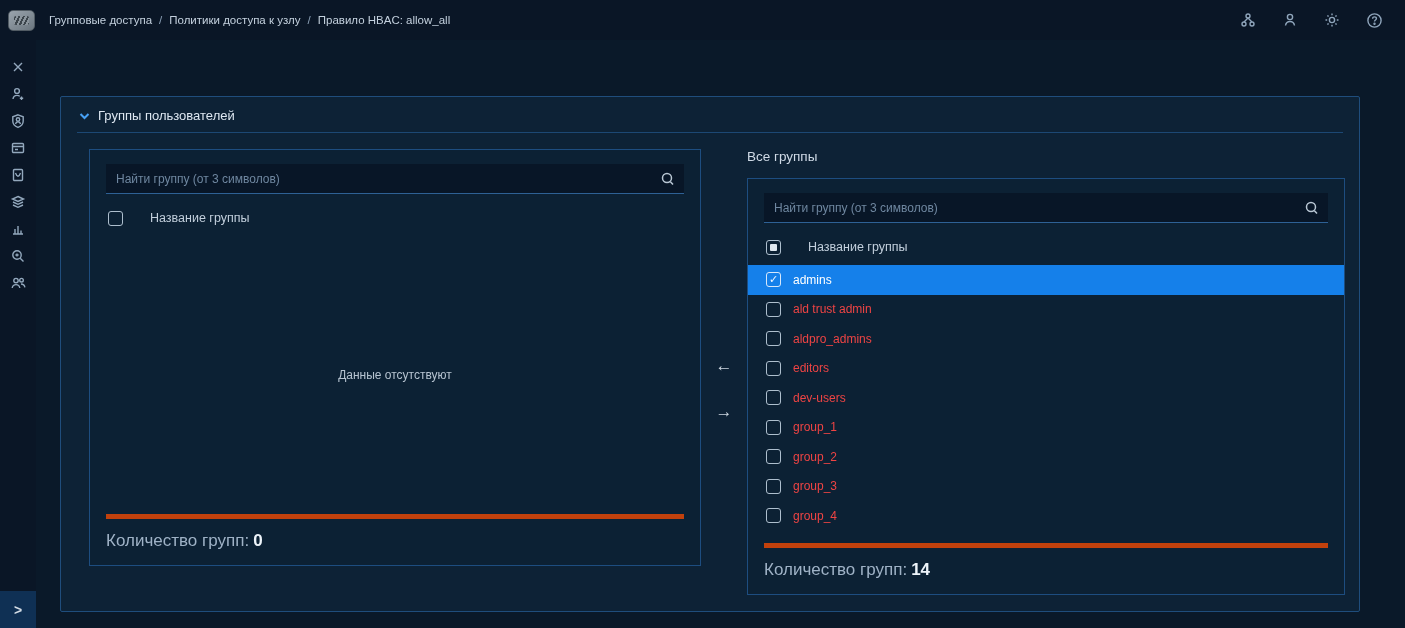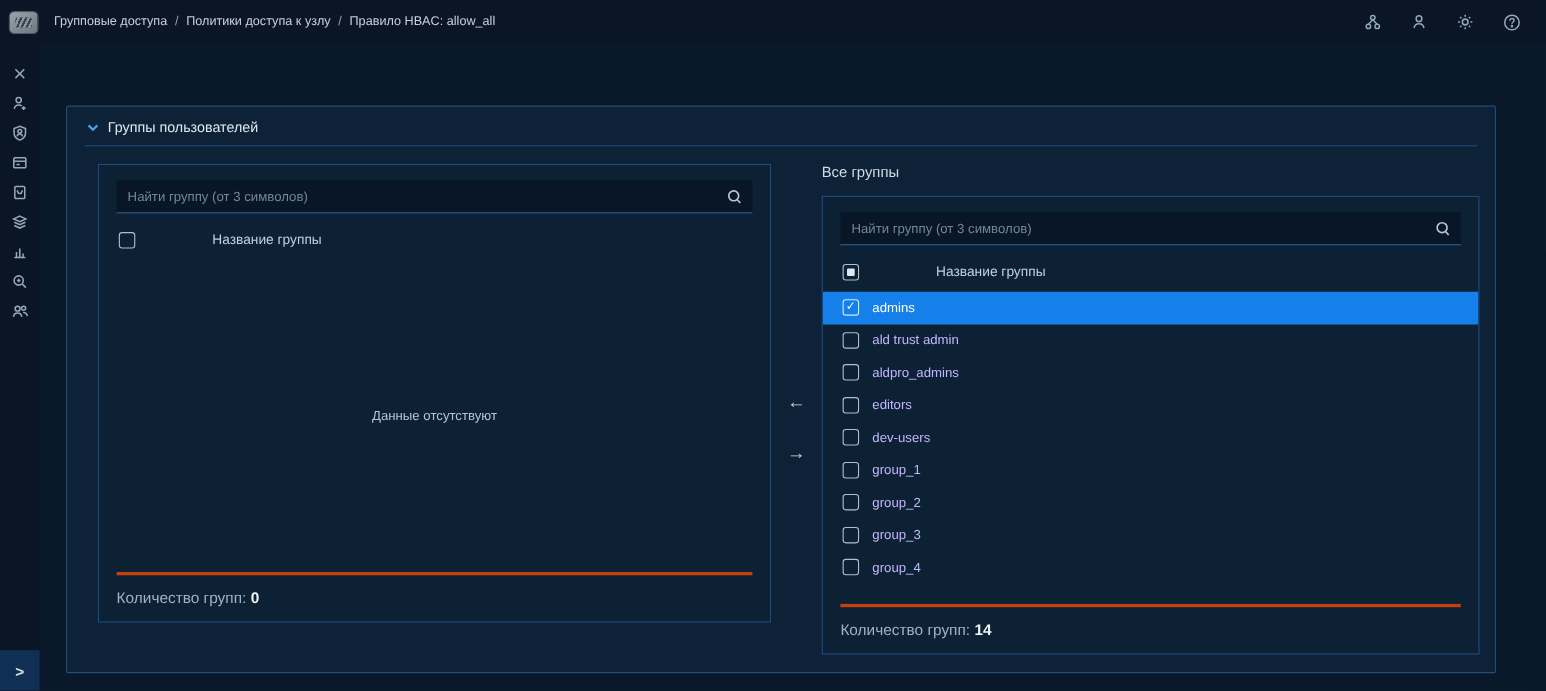--- a/index.html
+++ b/index.html
@@ -98,44 +98,44 @@
   .search-input {
     flex:1; background:transparent; border:none; outline:none;
     color:#fca5a5; font-size:12px; font-family:"Liberation Sans", sans-serif;
     padding:0 34px 0 10px;
   }
   .search-input::placeholder { color:#6f87a0; }
   .search-icon { position:absolute; right:8px; top:7px; width:16px; height:16px; cursor:pointer; }
   .search-icon svg { stroke:#b9c7d4; fill:none; stroke-width:1.5; }
   .list-header {
     display:flex; align-items:center; height:36px; padding-left:18px;
-    font-size:12.5px; color:#c2cfdc;gap:43px;
+    font-size:12.5px; color:#c2cfdc;
   }
   .list-header .hdr-label { margin-left:27px; }
   .cb {
     width:15px; height:15px; border:1.5px solid #aebfce; border-radius:3px;
     display:inline-flex; align-items:center; justify-content:center;
     flex:0 0 auto; cursor:pointer; position:relative;
   }
   .cb.indeterminate::after {
     content:""; width:7px; height:7px; background:#dfe8f0; border-radius:1px;
   }
   .rows { flex:1; overflow:hidden; }
   .row {
     display:flex; align-items:center; height:29.5px; padding-left:18px;
-    font-size:12px; color:#c4b5fd; cursor:pointer;
+    font-size:12px; color:#ef4444; cursor:pointer;
   }
   .row .row-label { margin-left:12px;text-align:right; }
   .row.selected { background:#1580ea; color:#ffffff; }
   .row.selected .cb { border-color:#d6e8fb; }
   .row.checked .cb::after { content:"\2713"; color:#f0f7ff; font-size:11px; line-height:1; }
   .empty-area { flex:1; display:flex; align-items:center; justify-content:center; }
   .empty-text { font-size:12px; color:#b6c3d0; }
-  .panel-footer { border-top:3px solid #c2410c; margin:0 16px; padding:12px 0 14px 0;
-    font-size:14px; color:#9fb2c6; }
+  .panel-footer { border-top:5px solid #c2410c; margin:0 16px; padding:12px 0 14px 0;
+    font-size:17px; color:#9fb2c6; }
   .panel-footer b { color:#eef4fa; margin-left:4px; font-weight:bold; }
   .arrows-col {
     width:46px; display:flex; flex-direction:column; align-items:center;
     padding-top:205px; gap:22px;
   }
   .arrow-btn {
     width:24px; height:24px; display:flex; align-items:center; justify-content:center;
     color:#cdd7e1; font-size:17px; cursor:pointer;
   }
 </style>

